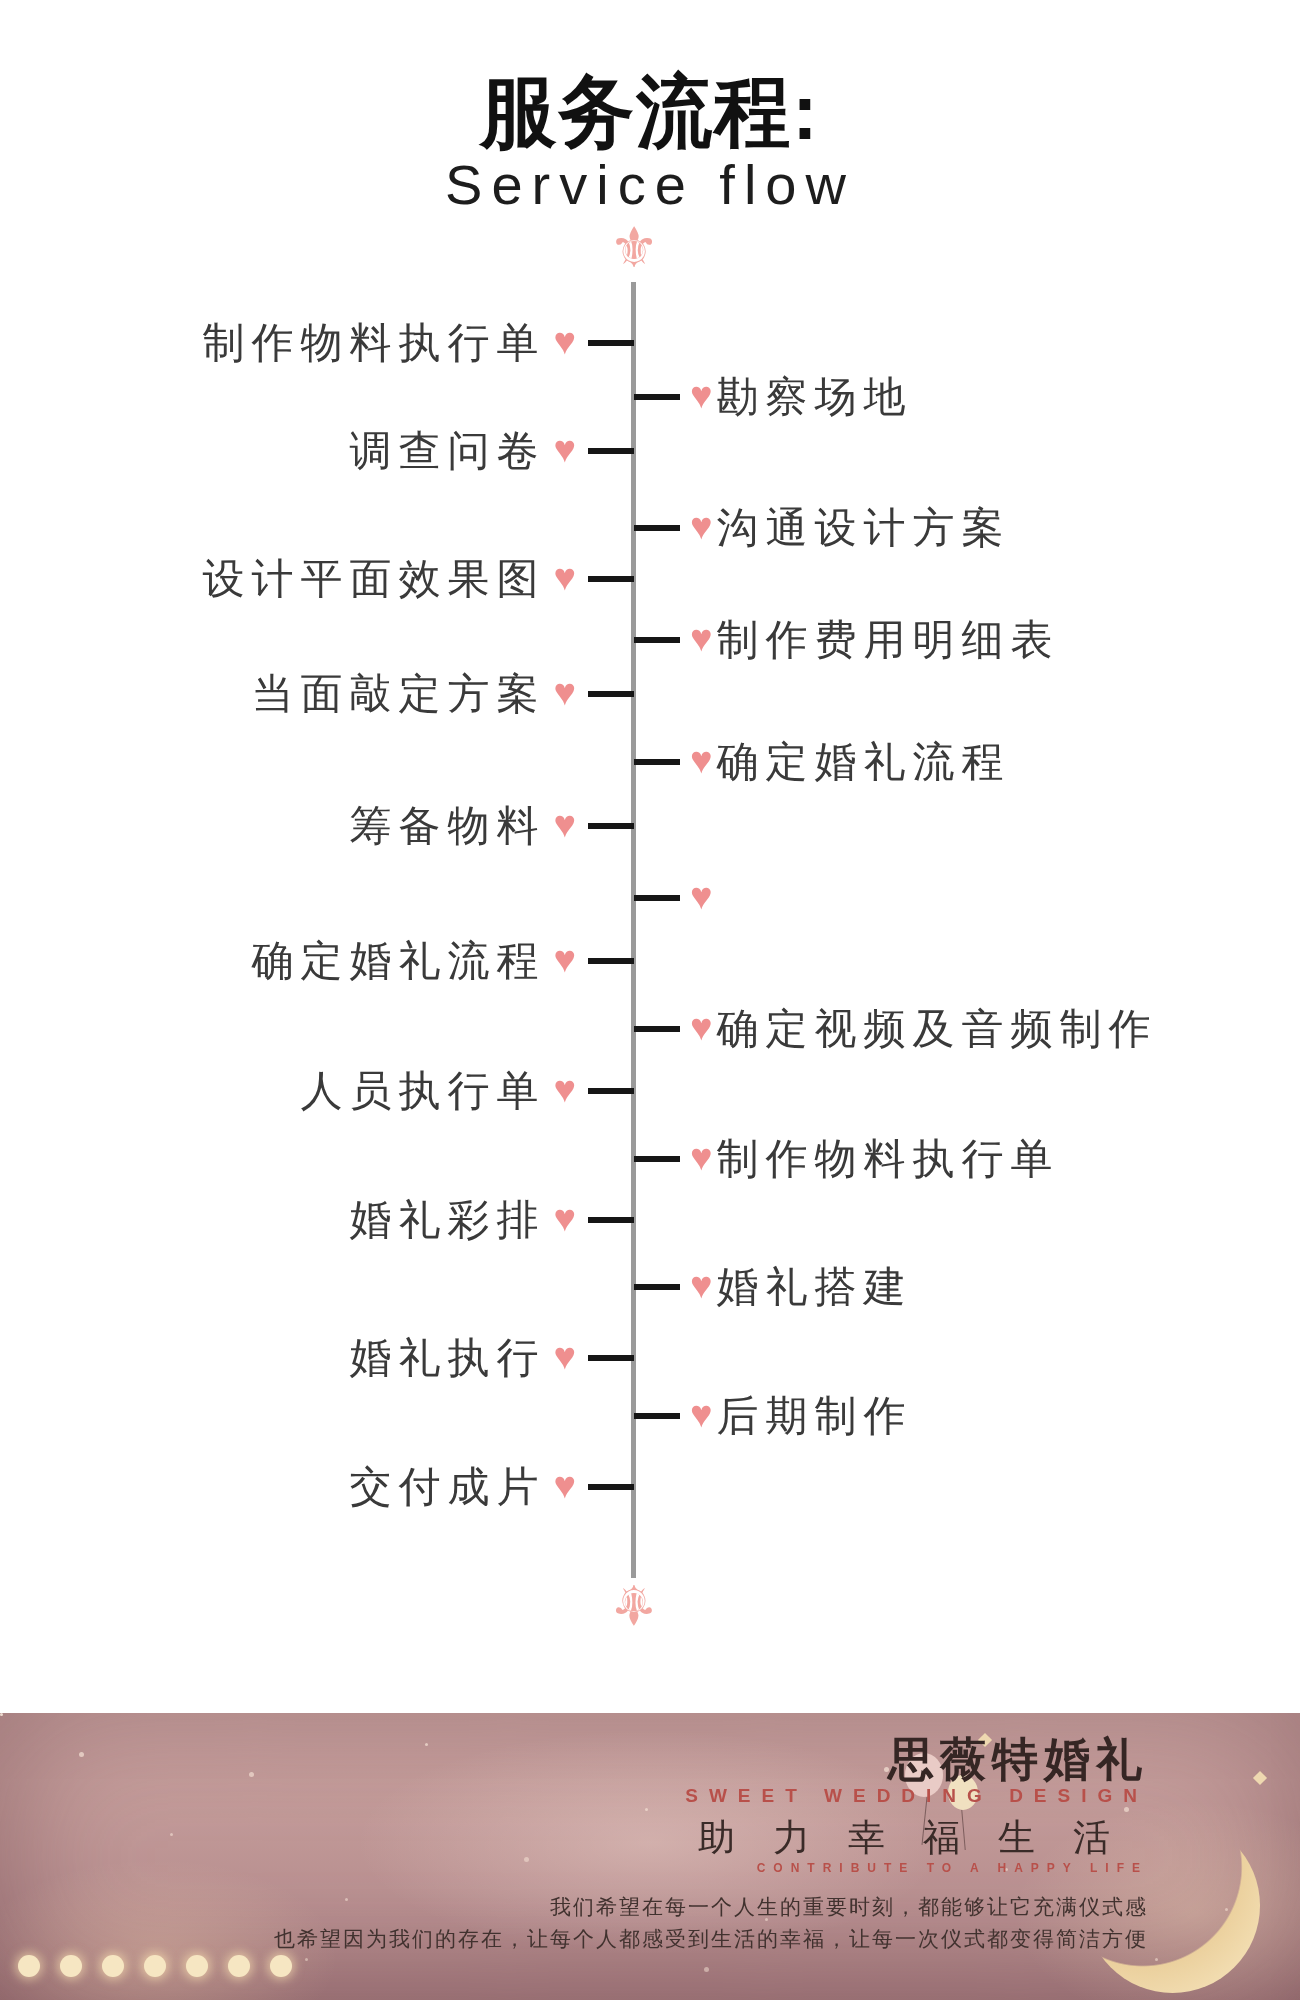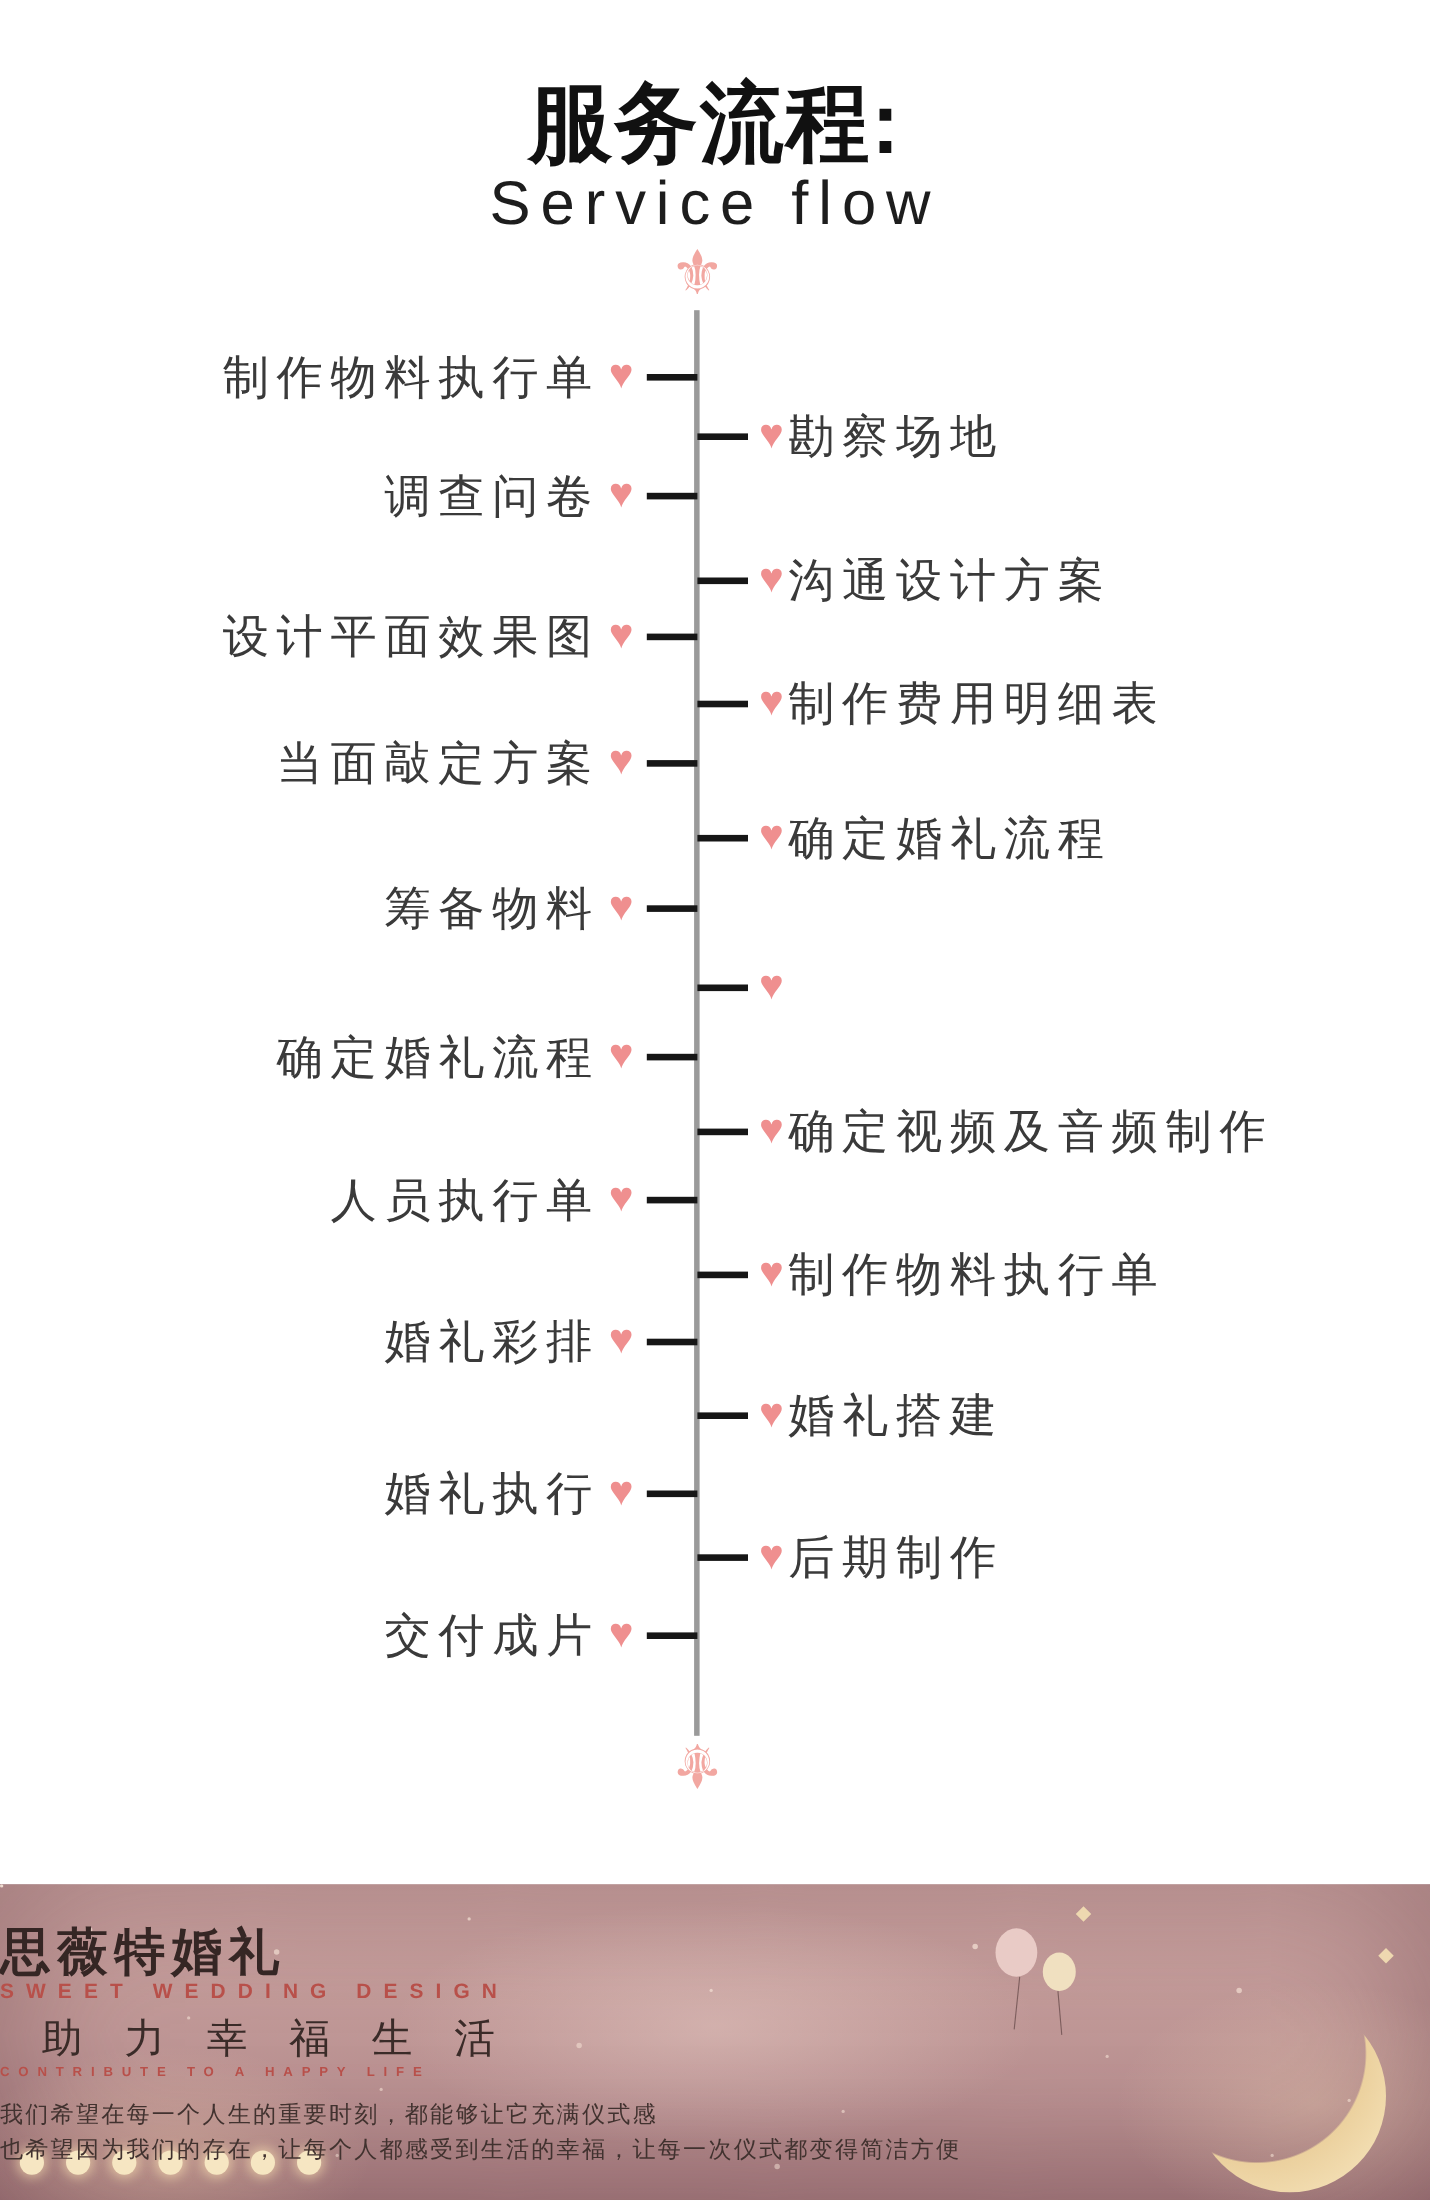--- a/index.html
+++ b/index.html
@@ -93,21 +93,21 @@
       645px 95px 0 0 rgba(255,240,225,.55),
       765px 205px 0 0 rgba(255,240,225,.5),
       885px 55px 0 1px rgba(255,240,225,.6),
       1005px 155px 0 0 rgba(255,240,225,.5),
       1125px 95px 0 1px rgba(255,240,225,.55),
       1225px 195px 0 0 rgba(255,240,225,.5),
       305px 245px 0 0 rgba(255,240,225,.45),
       705px 255px 0 1px rgba(255,240,225,.45),
       1155px 245px 0 0 rgba(255,240,225,.5);
   }
-  .f-text{position:absolute;left:0;width:1148px;text-align:left;z-index:3;margin-top:15px;}
+  .f-text{position:absolute;left:0;width:1148px;text-align:right;z-index:3;}
   .f-brand{top:16px;font-size:46px;font-weight:700;color:#352624;letter-spacing:6px;}
   .f-brand-sub{top:72px;font-size:19px;font-weight:700;color:#b8504a;letter-spacing:11px;}
   .f-slogan{top:100px;font-size:37px;font-weight:400;color:#3a2b28;letter-spacing:38px;text-indent:38px;}
   .f-slogan-sub{top:148px;font-size:12px;font-weight:700;color:#b8504a;letter-spacing:8px;}
   .f-line1{top:180px;font-size:21px;color:#41322f;letter-spacing:2px;}
   .f-line2{top:212px;font-size:21px;color:#41322f;letter-spacing:2px;}
 
   .moon{
     position:absolute;left:1085px;top:105px;
     width:175px;height:175px;border-radius:50%;

